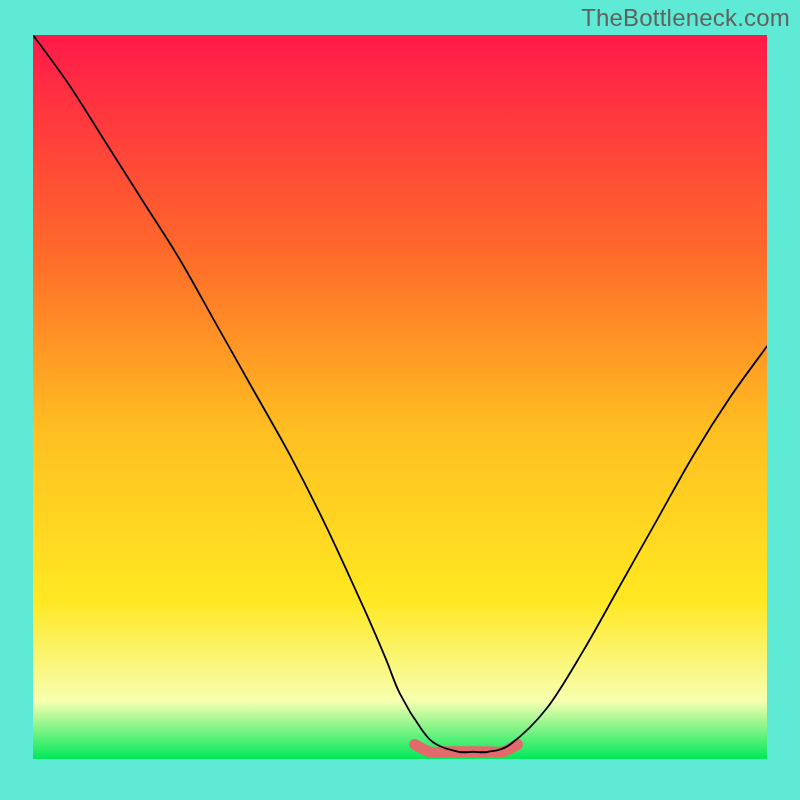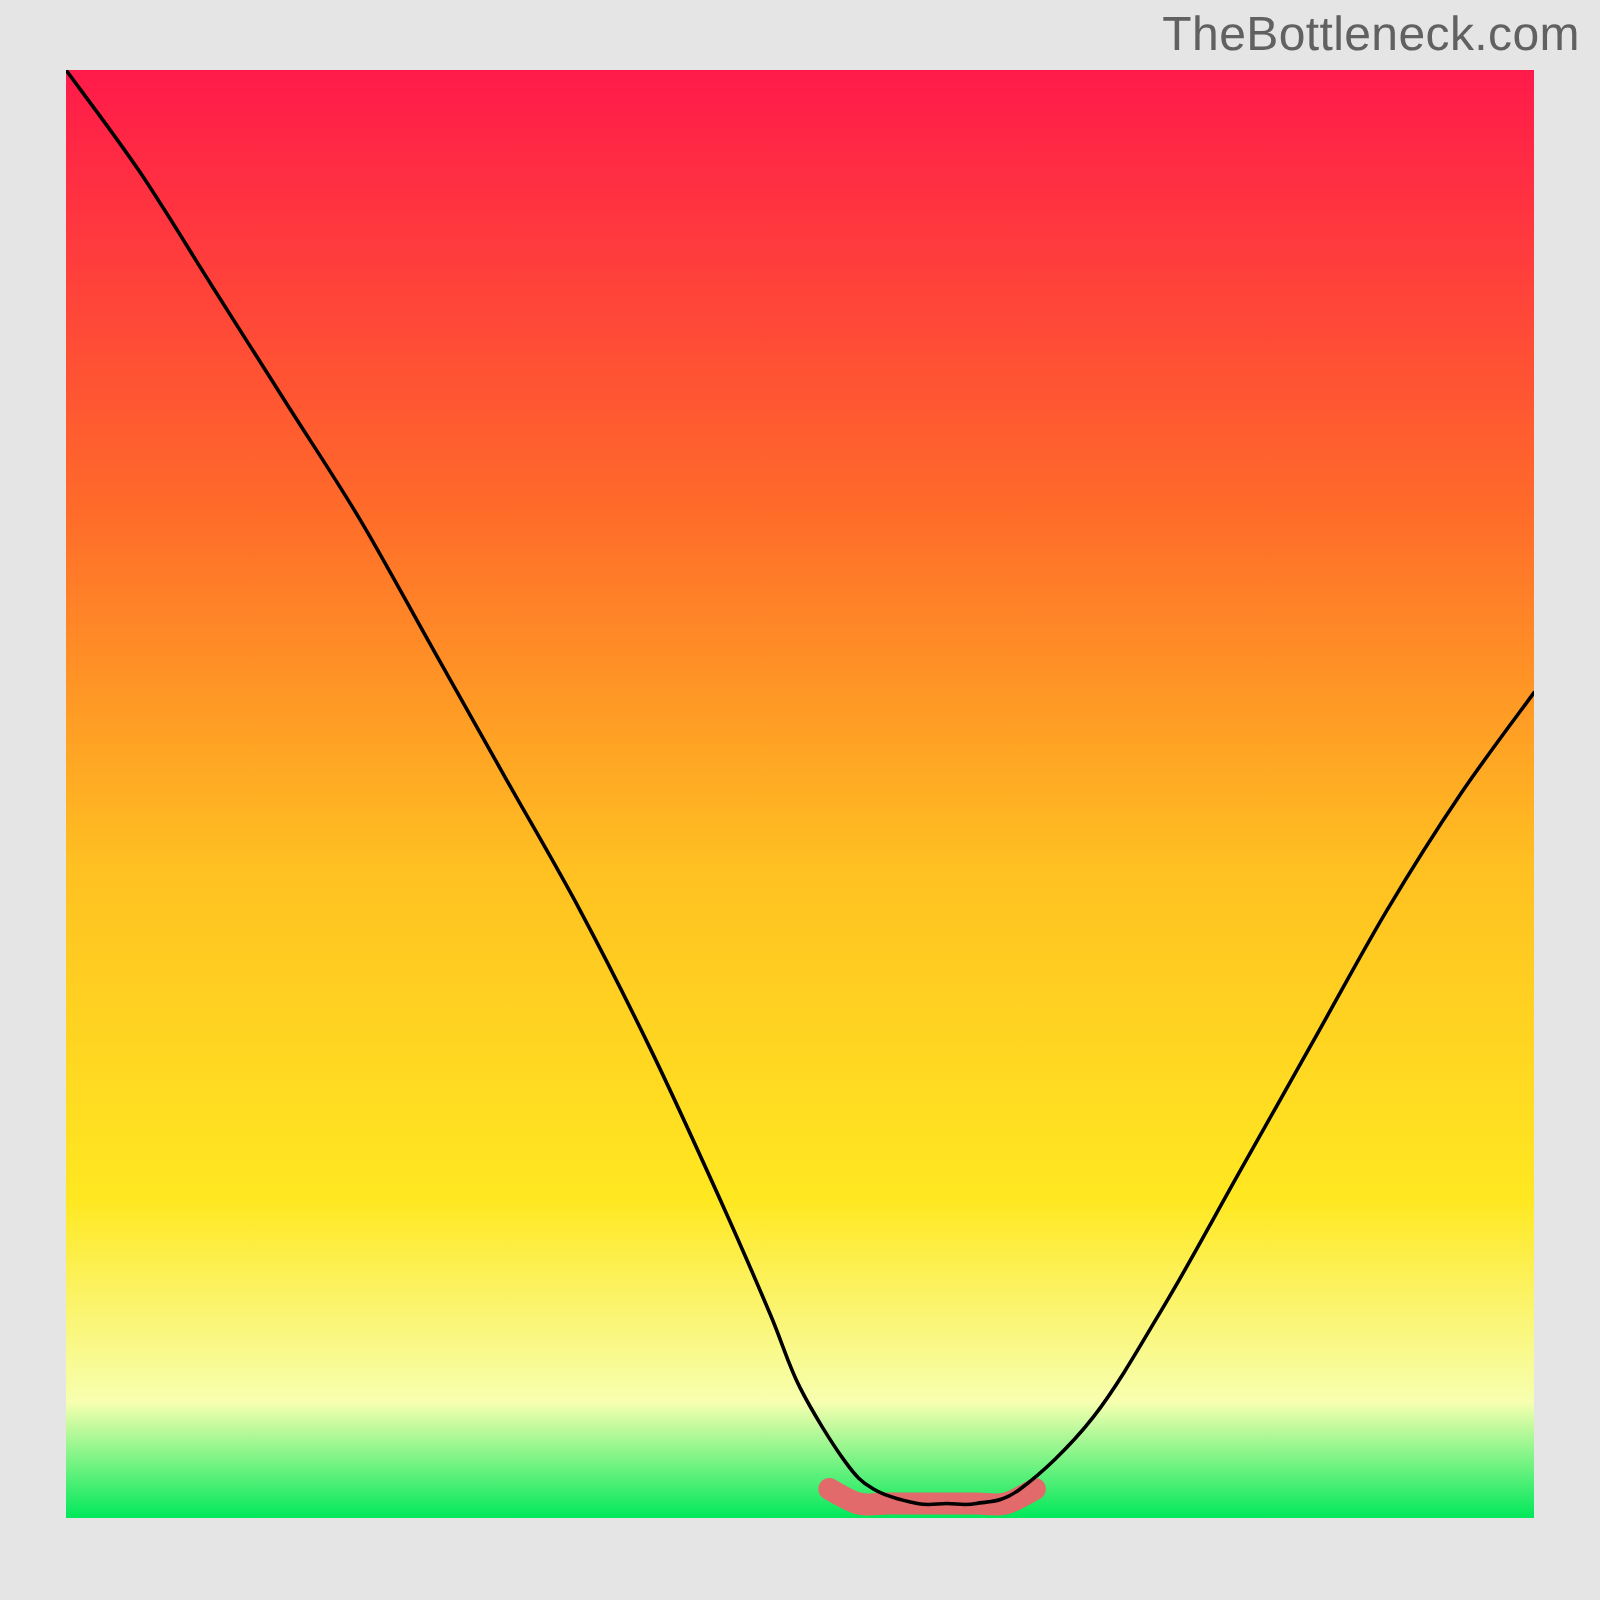--- a/index.html
+++ b/index.html
@@ -8,21 +8,21 @@
     width: 800px;
     height: 800px;
     overflow: hidden;
     background: #000;
     font-family: Arial, Helvetica, sans-serif;
   }
   .frame {
     position: relative;
     width: 800px;
     height: 800px;
-    background: #e5e5e5;
+    background: #5eead4;
   }
   .watermark {
     position: absolute;
     top: 4px;
     right: 10px;
     color: #616161;
     font-size: 24px;
     font-weight: 400;
     letter-spacing: 0.2px;
     z-index: 10;

